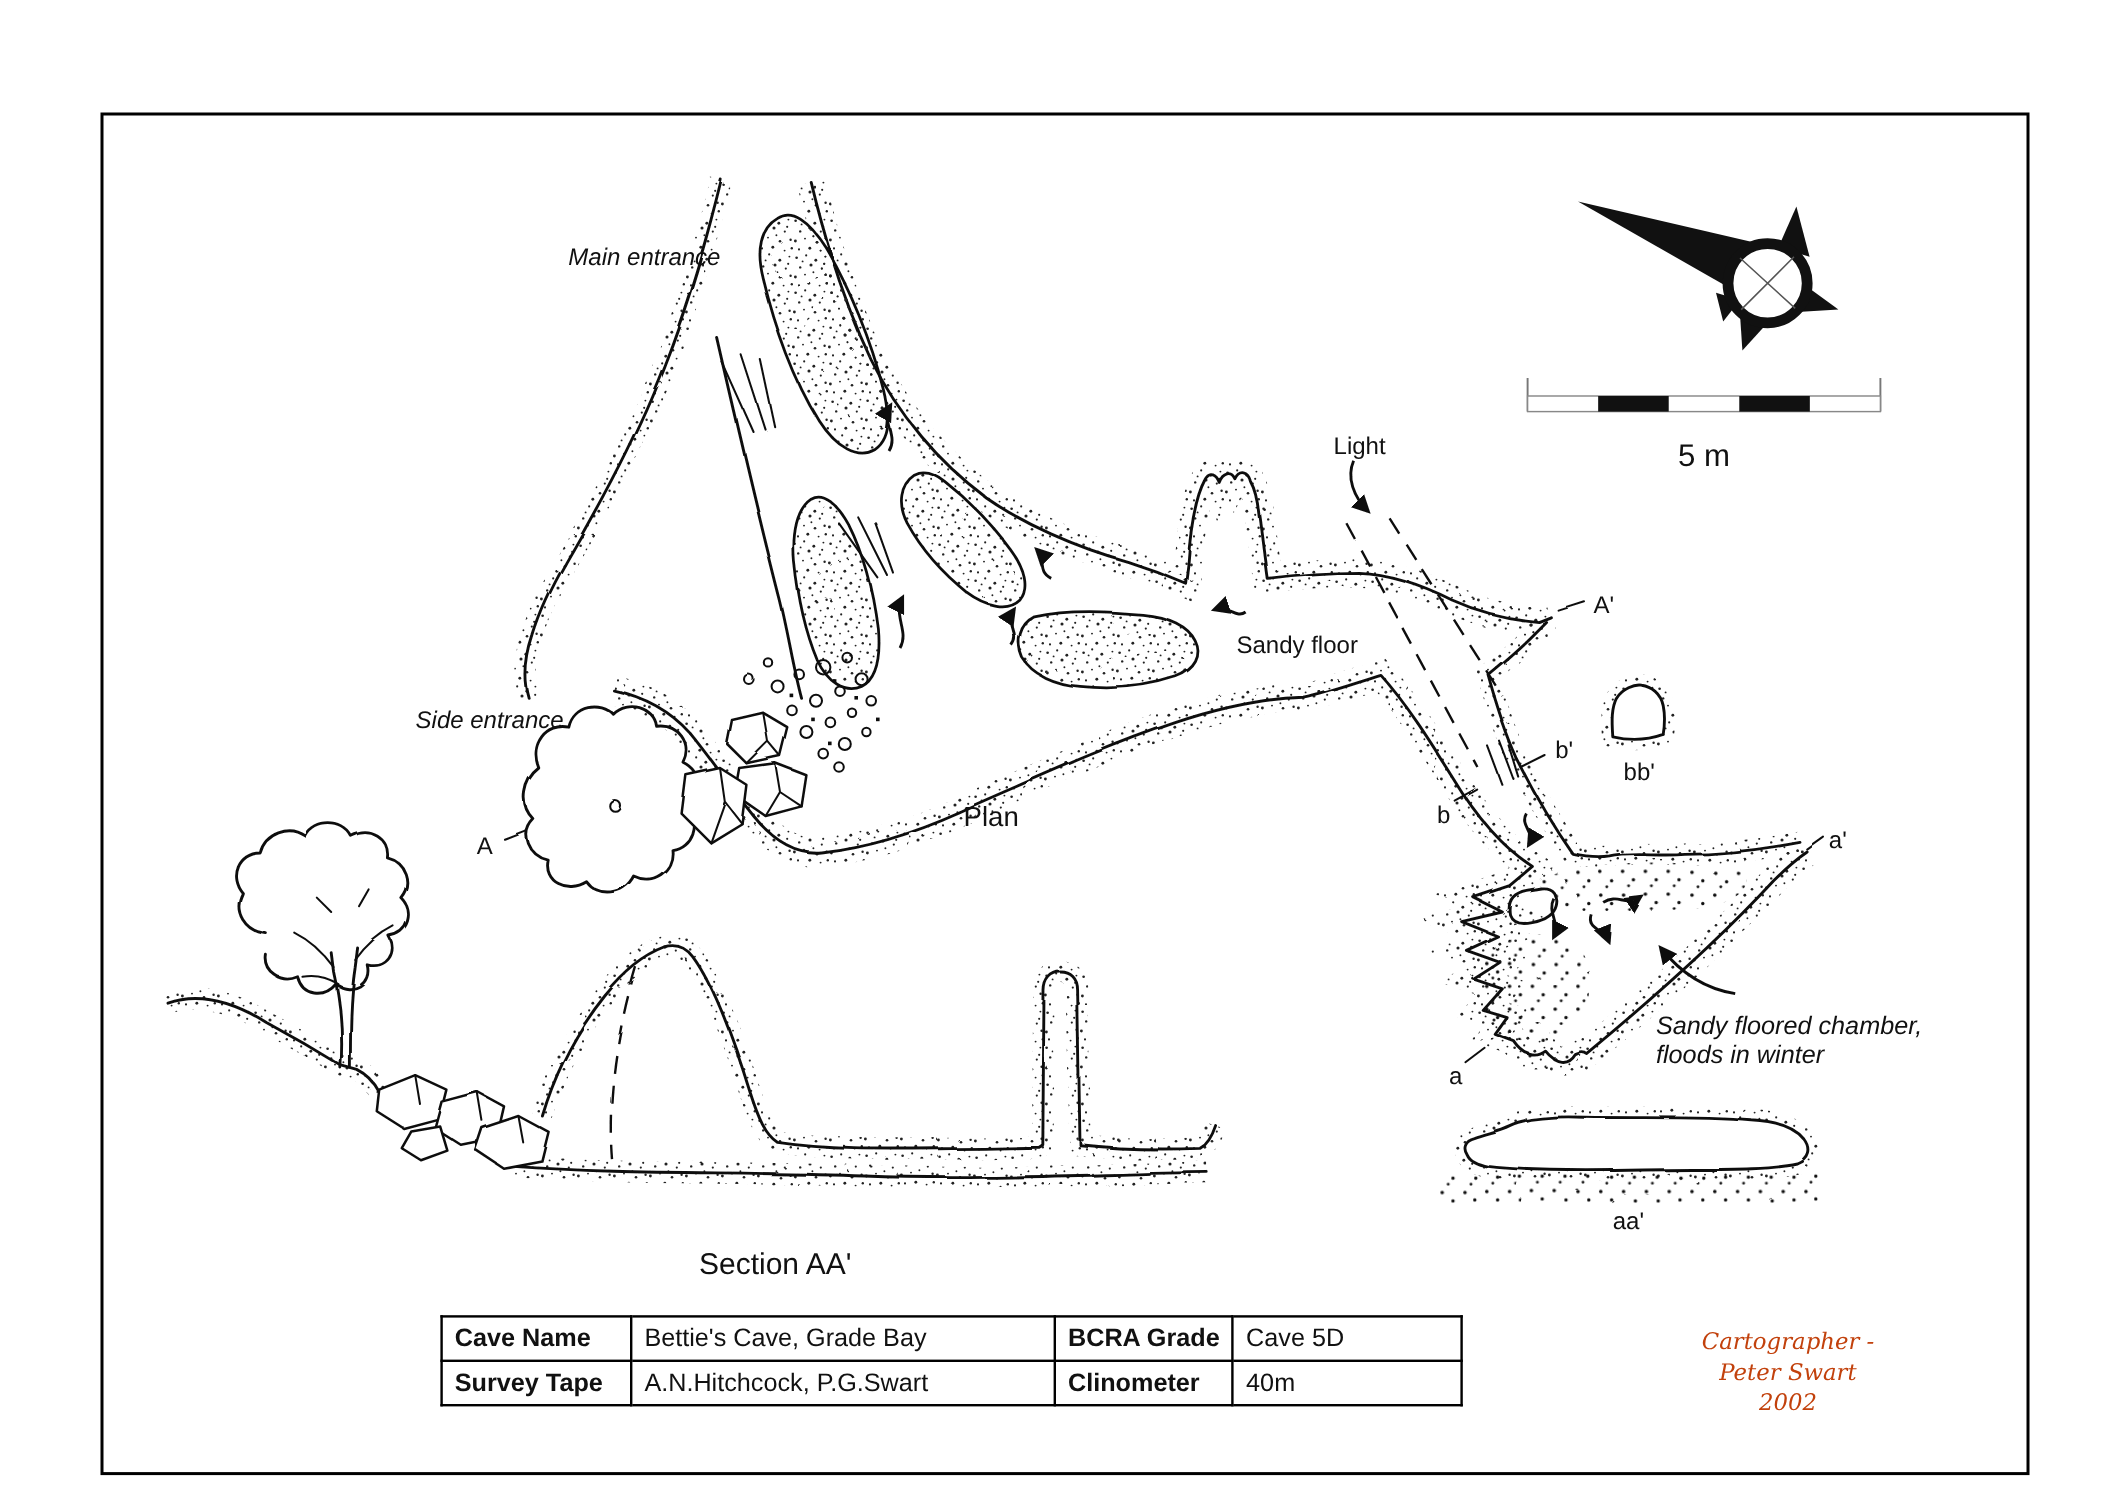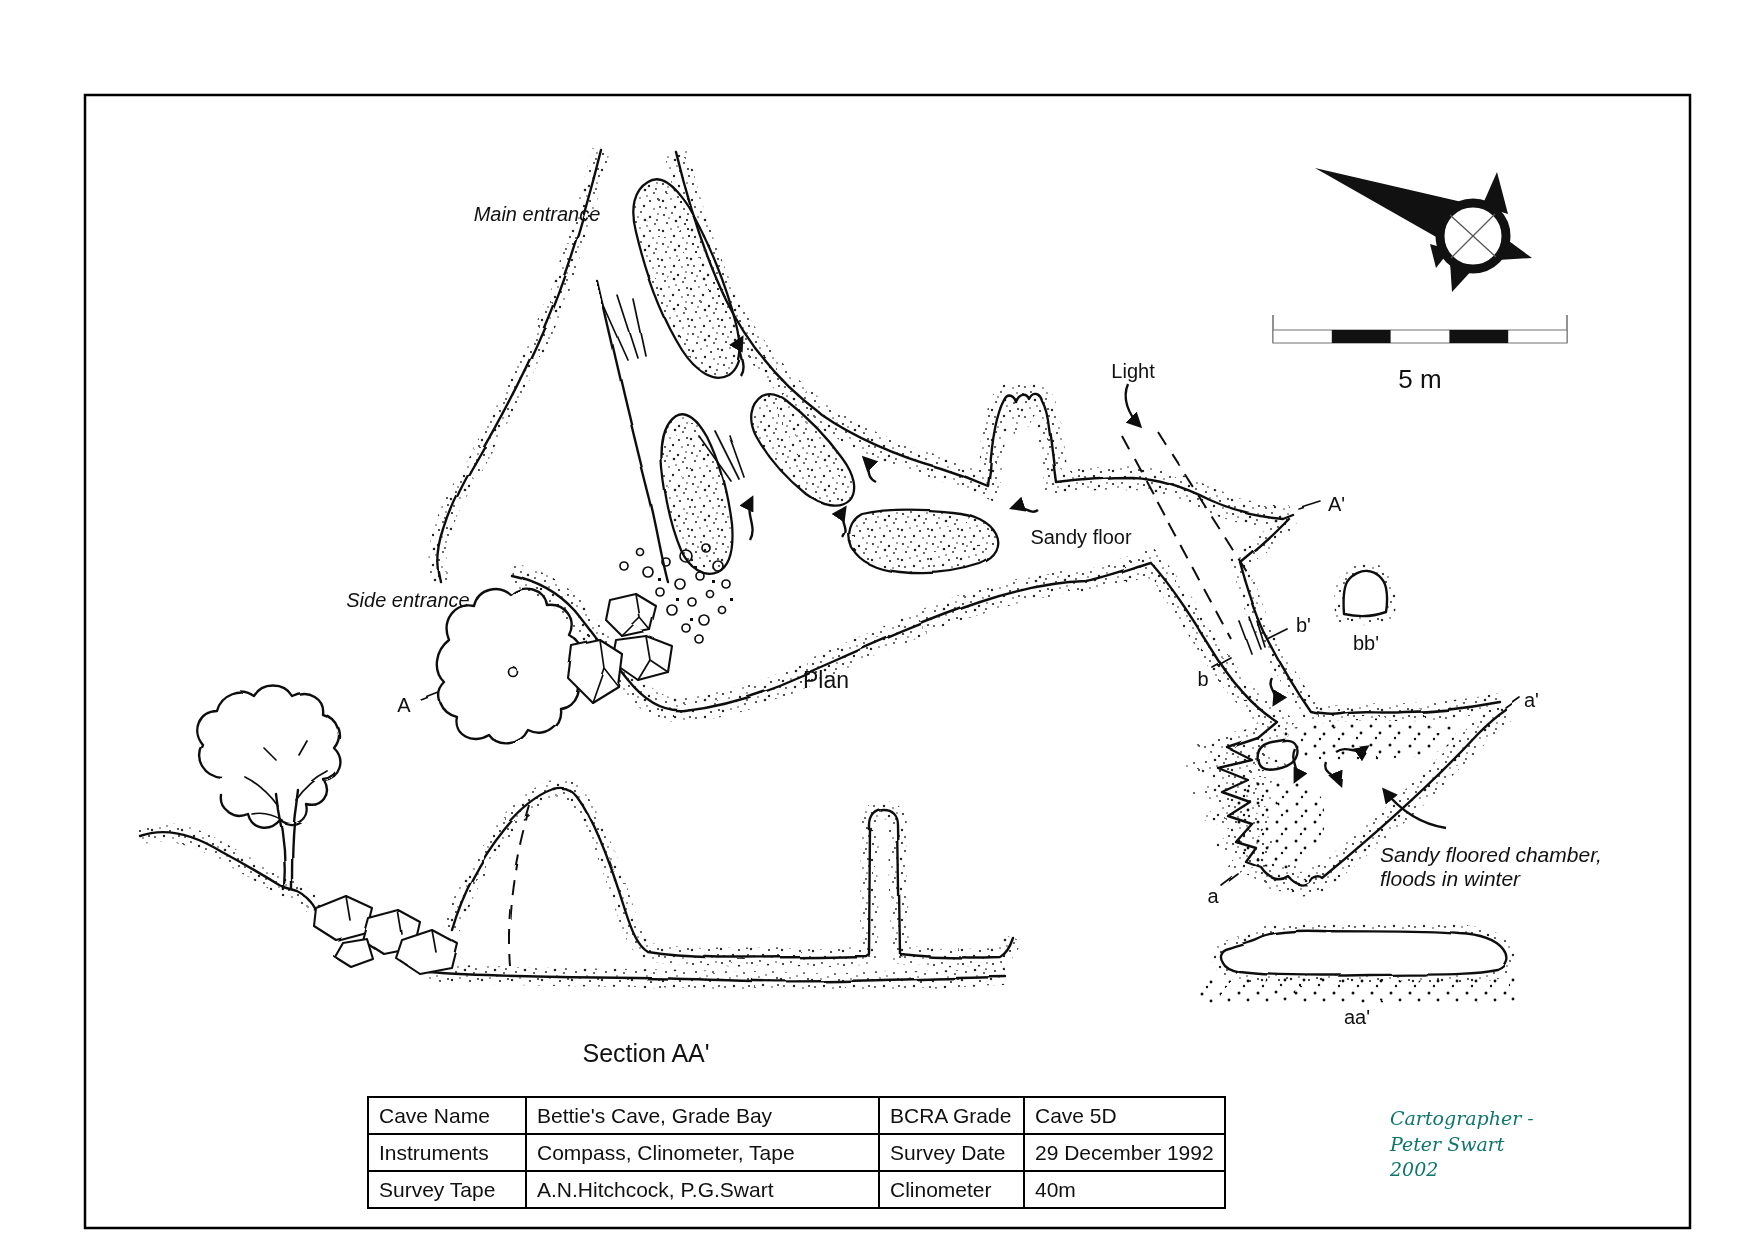--- a/index.html
+++ b/index.html
@@ -18,23 +18,23 @@
   .lbl{font-family:"Liberation Sans",sans-serif;font-size:20px;fill:#111;}
   .lbl-i{font-family:"Liberation Sans",sans-serif;font-size:20px;font-style:italic;fill:#111;}
   .lbl-note{font-family:"Liberation Sans",sans-serif;font-size:21px;font-style:italic;fill:#111;}
   .lbl-big{font-family:"Liberation Sans",sans-serif;font-size:25px;fill:#111;}
   .lbl-plan{font-family:"Liberation Sans",sans-serif;font-size:23px;fill:#111;}
   .lbl-scale{font-family:"Liberation Sans",sans-serif;font-size:26px;fill:#111;}
   .mid{text-anchor:middle;}
   #infoTable{position:absolute;left:367px;top:1096px;border-collapse:collapse;
              font-size:21px;background:#fff;}
   #infoTable td{border:2.5px solid #000;height:35px;padding:0 10px;white-space:nowrap;}
-  #infoTable td.k{font-weight:normal;margin-left:21px;}
-  #credit{position:absolute;left:1390px;top:1106px;width:200px;
-          font-family:"DejaVu Serif",serif;font-style:italic;font-size:19px;color:#0f766e;line-height:1.35;}
+  #infoTable td.k{font-weight:bold;margin-left:21px;}
+  #credit{position:absolute;left:1390px;top:1106px;width:200px;text-align:center;
+          font-family:"DejaVu Serif",serif;font-style:italic;font-size:19px;color:#c2410c;line-height:1.35;}
 </style>
 </head>
 <body>
 
 <div id="page">
 
 <svg width="1755" height="1242" viewBox="0 0 1755 1242">
   <defs>
     <pattern id="stip" width="30" height="30" patternUnits="userSpaceOnUse">
       <g fill="#222">
@@ -279,26 +279,20 @@
 
 <table id="infoTable">
   <tbody>
         <tr>
     <td class="k" style="width:136px">Cave Name</td>
     <td style="width:331px">Bettie's Cave, Grade Bay</td>
     <td class="k" style="width:123px">BCRA Grade</td>
     <td style="width:169px">Cave 5D</td>
   </tr>
   <tr>
-    <td class="k">Instruments</td>
-    <td>Compass, Clinometer, Tape</td>
-    <td class="k">Survey Date</td>
-    <td>29 December 1992</td>
-  </tr>
-  <tr>
     <td class="k">Survey Tape</td>
     <td>A.N.Hitchcock, P.G.Swart</td>
     <td class="k">Clinometer</td>
     <td>40m</td>
   </tr>
 </tbody>
     </table>
 
 <div id="credit">
   <div>Cartographer - Peter Swart</div>

